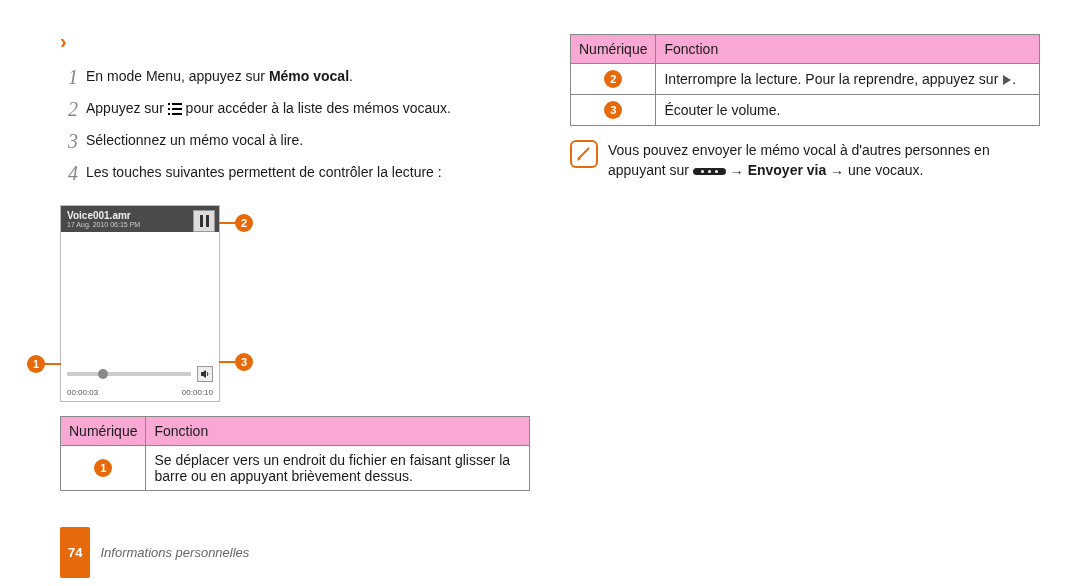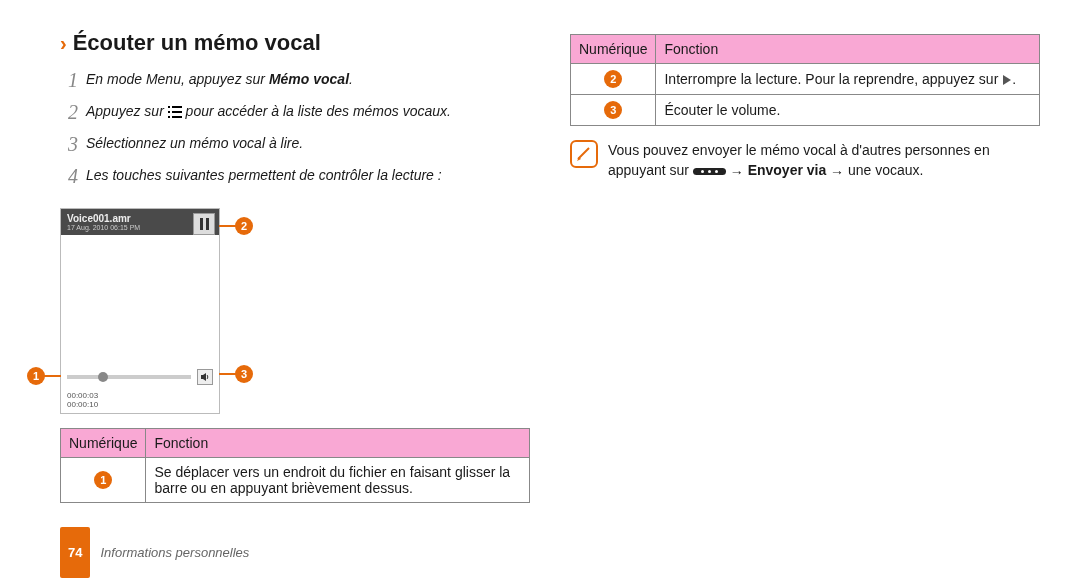--- a/index.html
+++ b/index.html
@@ -45,21 +45,20 @@
     font-family: Georgia, "Times New Roman", serif;
     font-style: italic;
     font-size: 20px;
     color: #888;
     width: 18px;
     text-align: right;
   }
   .step .txt {
     flex: 1;
     padding-top: 4px;
-    font-style: italic;
   }
   .bold { font-weight: 700; }
   .inline-icon {
     display: inline-flex;
     align-items: center;
     justify-content: center;
     vertical-align: middle;
   }
   .list-icon svg, .play-tri svg, .dots-icon svg { display:block; }
   .phone-wrap {
@@ -130,21 +129,20 @@
     align-items:center;
     justify-content:center;
     font-size:10px;
   }
   .phone-times {
     display:flex;
     justify-content:space-between;
     font-size:8px;
     color:#555;
     padding:2px 6px 4px 6px;
-    flex-direction:column;
   }
   .callout {
     width:18px;height:18px;
     border-radius:50%;
     background:#e66a0a;
     color:#fff;
     font-size:11px;
     font-weight:700;
     display:inline-flex;
     align-items:center;
@@ -226,21 +224,20 @@
     width:3px;height:3px;border-radius:50%;background:#fff;
   }
 </style>
 </head>
 <body>
 
 <div class="columns">
   <div class="col">
     <div class="heading">
       <span class="caret">›</span>
-      <span>Écouter un mémo vocal</span>
     </div>
 
     <div class="steps">
       <div class="step">
         <div class="num">1</div>
         <div class="txt">
           <span>En mode Menu, appuyez sur </span><span class="bold">Mémo vocal</span><span>.</span>
         </div>
       </div>
       <div class="step">

